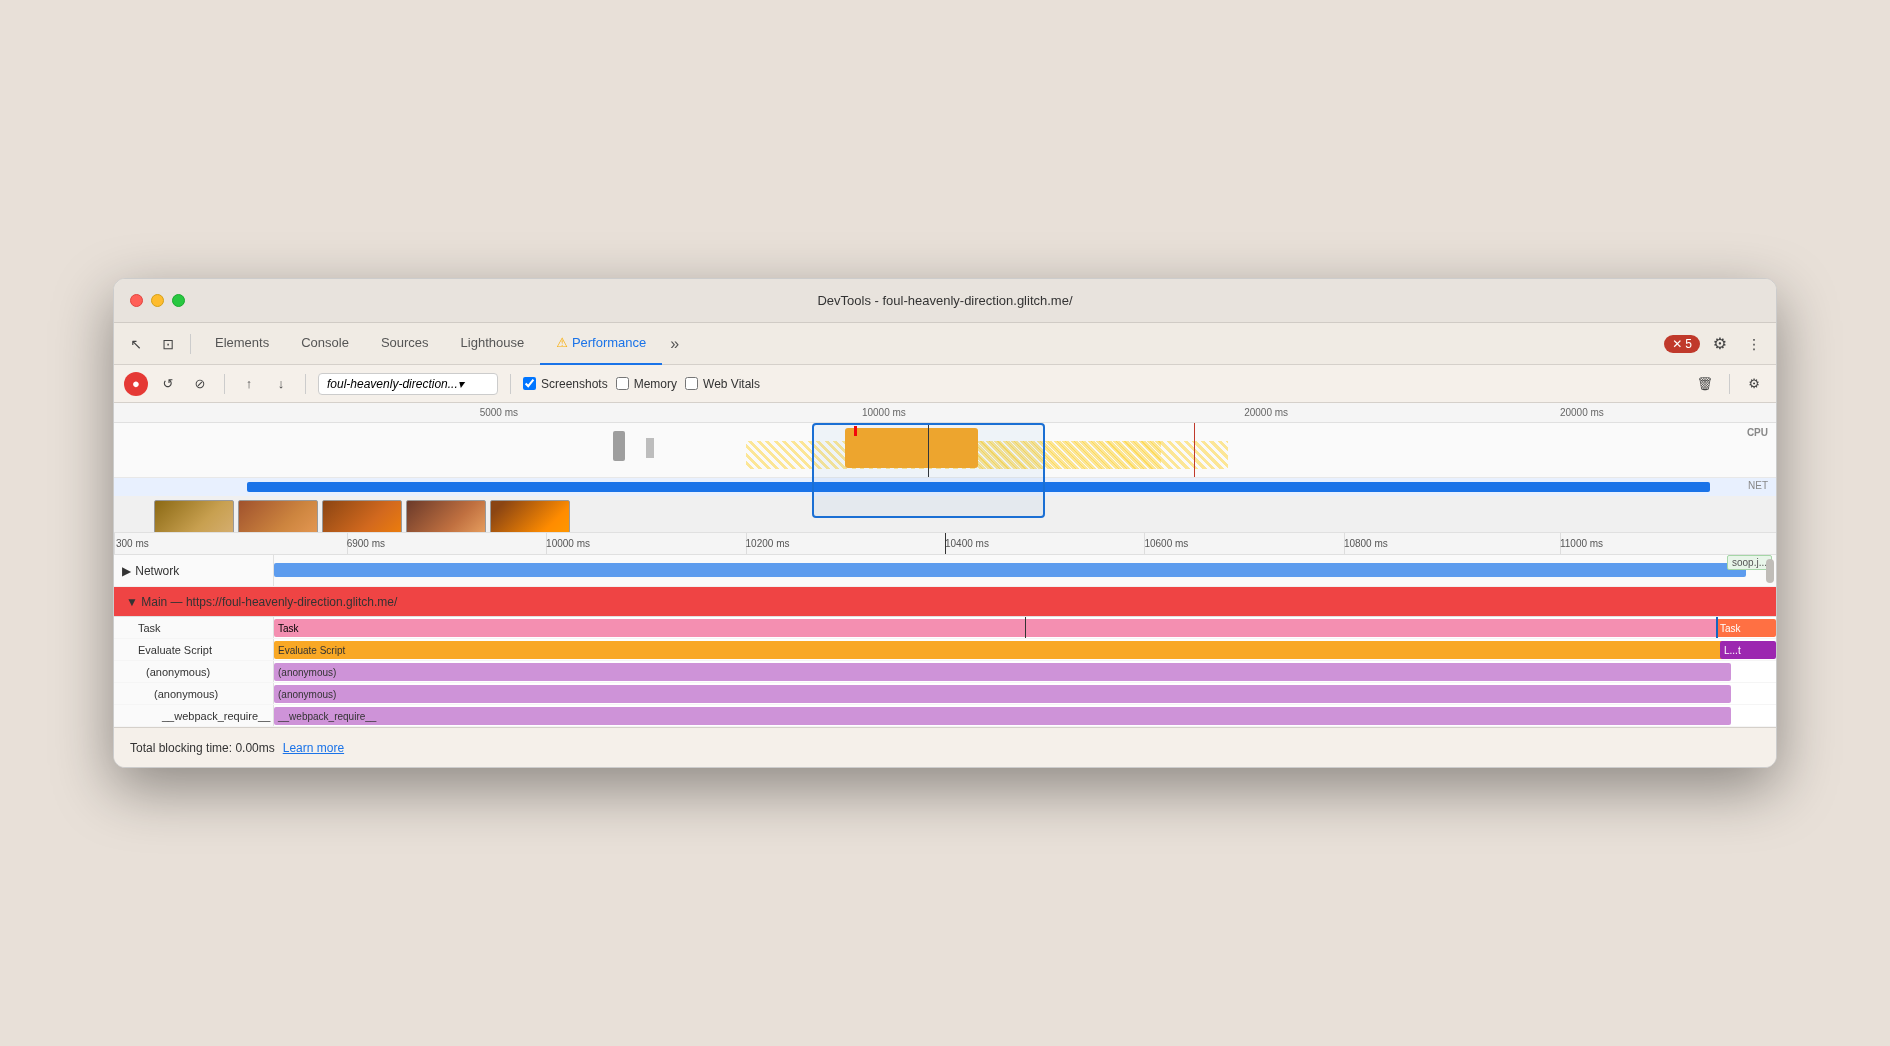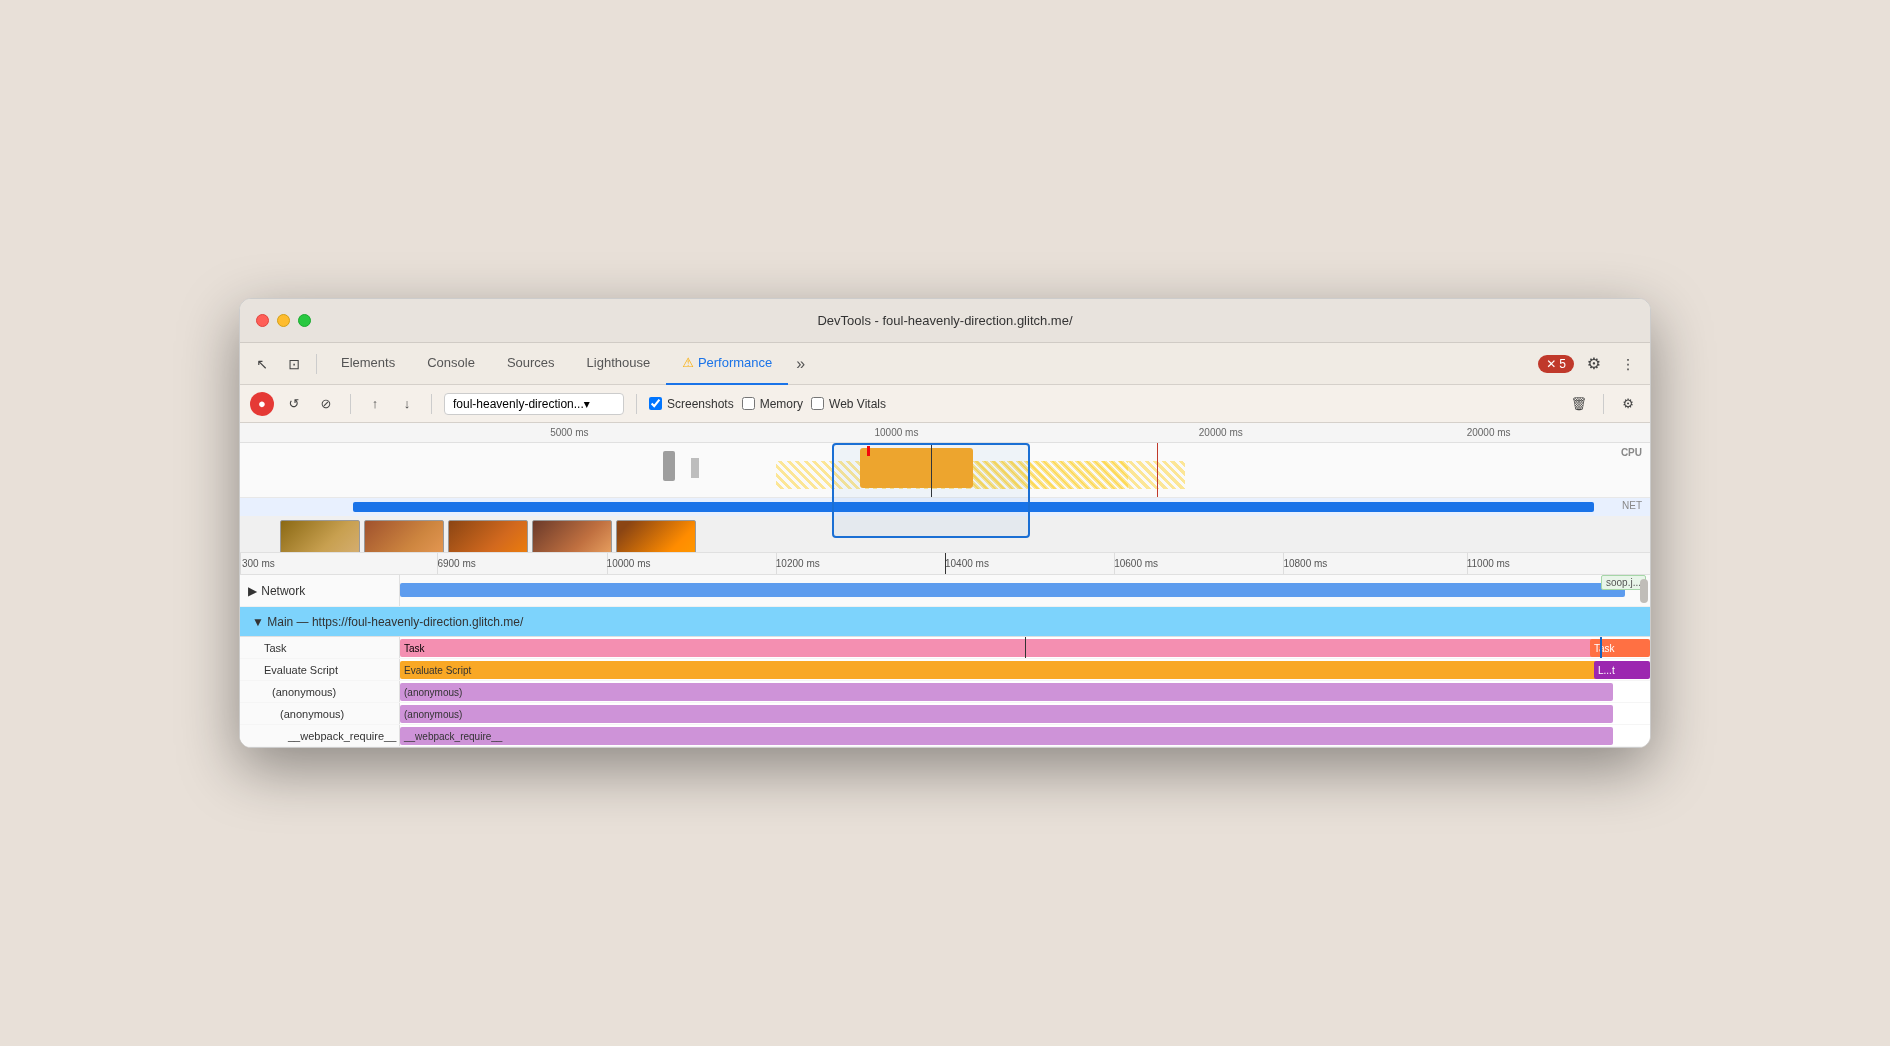--- a/index.html
+++ b/index.html
@@ -5,21 +5,21 @@
     * { box-sizing: border-box; margin: 0; padding: 0; }
     body {
       background: #e8e0d8;
       display: flex;
       align-items: center;
       justify-content: center;
       min-height: 100vh;
       font-family: -apple-system, BlinkMacSystemFont, 'Segoe UI', sans-serif;
     }
     .window {
-      width: 1412px;
+      width: 1664px;
       background: #f5f0ea;
       border-radius: 12px;
       box-shadow: 0 20px 60px rgba(0,0,0,0.4);
       overflow: hidden;
       border: 1px solid #ccc;
     }
     .title-bar {
       background: #e8e3dd;
       height: 44px;
       display: flex;
@@ -147,20 +147,21 @@
     .url-selector {
       background: white;
       border: 1px solid #ccc;
       border-radius: 4px;
       padding: 3px 8px;
       font-size: 12px;
       display: flex;
       align-items: center;
       min-width: 180px;
       cursor: pointer;
+      font-style: italic;
     }
     .checkbox-item {
       display: flex;
       align-items: center;
       gap: 5px;
       font-size: 12px;
       color: #333;
       cursor: pointer;
     }
     .checkbox-item input { cursor: pointer; }
@@ -305,21 +306,21 @@
     }
     .network-row { background: #fafafa; }
     .main-thread-header {
       height: 30px;
       border-bottom: 1px solid #e0e0e0;
       display: flex;
       align-items: center;
       padding: 0 12px;
       font-size: 12px;
       color: #333;
-      background: #7dd3fc;
+      background: #ef4444;
     }
     .flame-rows {
       overflow: hidden;
     }
     .flame-row {
       height: 22px;
       display: flex;
       align-items: flex-end;
       position: relative;
       border-bottom: 1px solid #f5f5f5;
@@ -624,13 +625,17 @@
         </div>
         <div class="flame-content">
           <div class="flame-bar flame-anon" style="left:0; width:97%;">
             <span>__webpack_require__</span>
           </div>
         </div>
       </div>
     </div>
   </div>
 
+  <div class="status-bar">
+    <span>Total blocking time: 0.00ms</span>
+    <span class="learn-more">Learn more</span>
+  </div>
 </div>
 
 </body></html>

